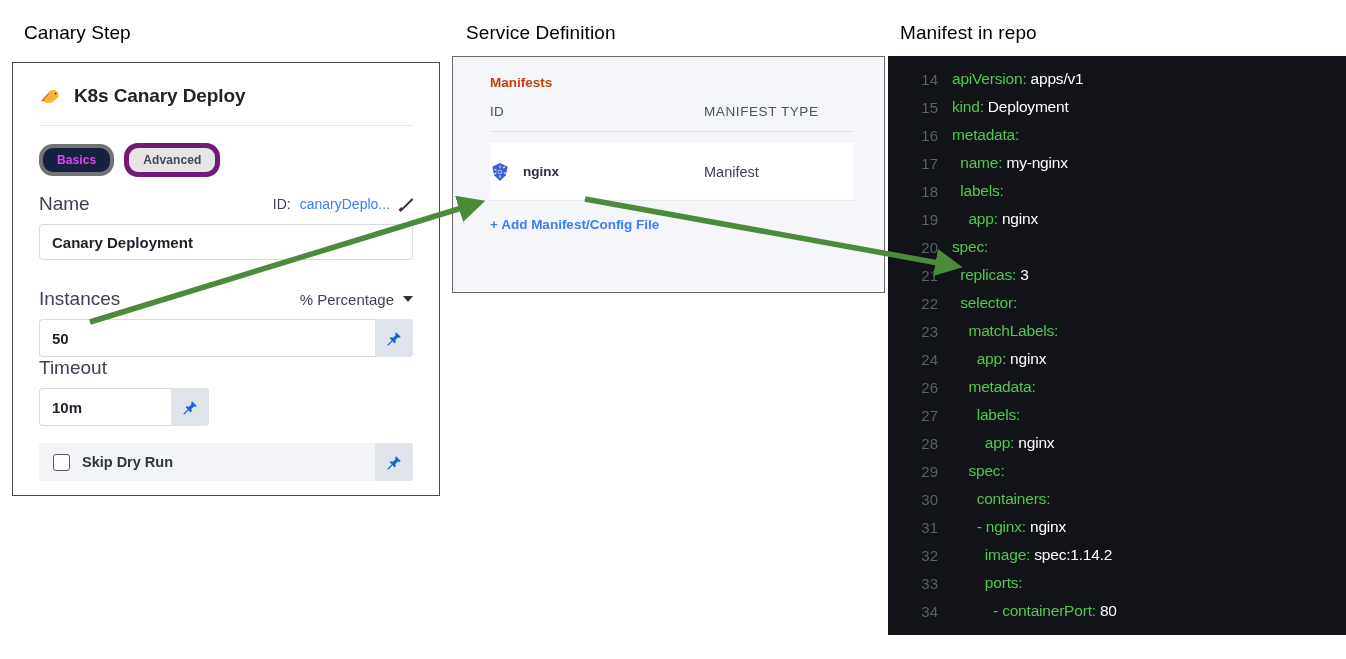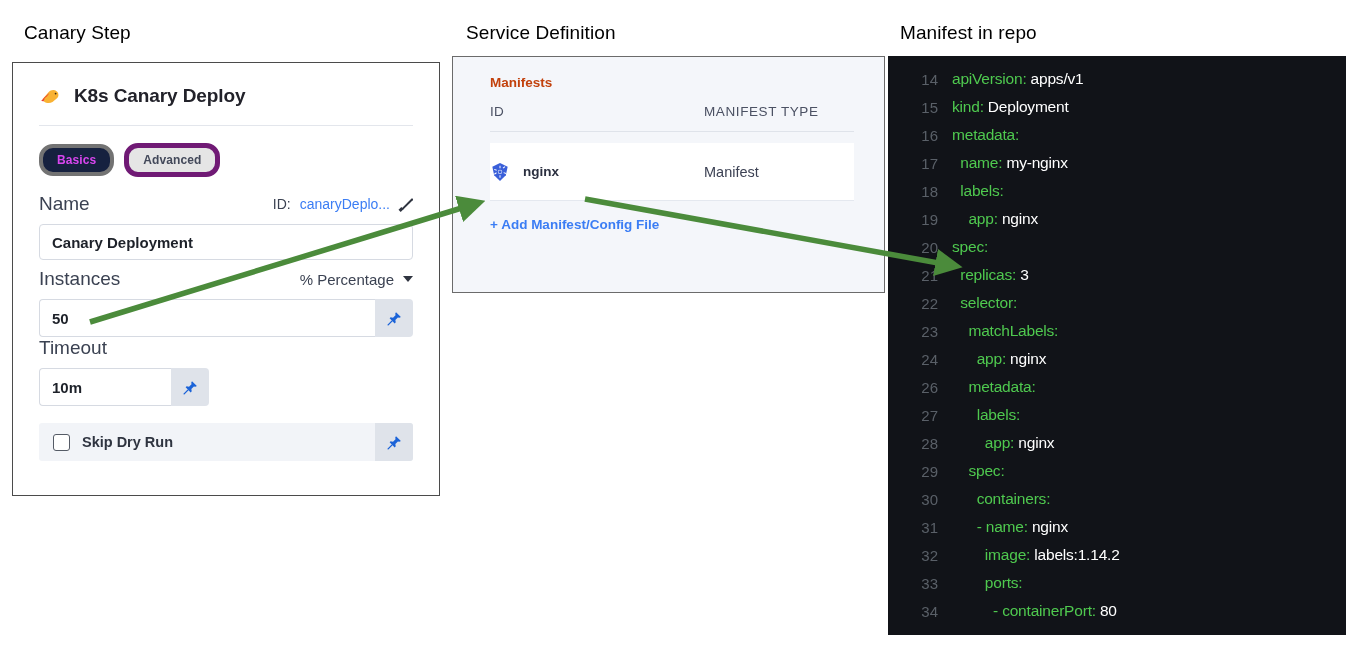--- a/index.html
+++ b/index.html
@@ -171,21 +171,21 @@
         <span>ID:</span>
         <span class="id-val">canaryDeplo...</span>
         <span class="pencil"></span>
       </span>
     </div>
     <div class="input-box">
       <span class="val">Canary Deployment</span>
     </div>
   </div>
 
-  <div class="field-block" style="margin-top:8px;">
+  <div class="field-block" style="margin-top:28px;">
     <div class="row-between">
       <span class="f-label">Instances</span>
       <span class="select-row">
         <span class="sel-val">% Percentage</span>
         <span class="caret"></span>
       </span>
     </div>
     <div class="input-with-pin">
       <div class="txt">
         <span class="val">50</span>
@@ -278,22 +278,22 @@
       <div class="cl"><span class="ln">20</span><span class="ctext"><span></span><span class="k">spec:</span><span class="v"></span></span></div>
       <div class="cl"><span class="ln">21</span><span class="ctext"><span>  </span><span class="k">replicas:</span><span class="v"> 3</span></span></div>
       <div class="cl"><span class="ln">22</span><span class="ctext"><span>  </span><span class="k">selector:</span><span class="v"></span></span></div>
       <div class="cl"><span class="ln">23</span><span class="ctext"><span>    </span><span class="k">matchLabels:</span><span class="v"></span></span></div>
       <div class="cl"><span class="ln">24</span><span class="ctext"><span>      </span><span class="k">app:</span><span class="v"> nginx</span></span></div>
       <div class="cl"><span class="ln">26</span><span class="ctext"><span>    </span><span class="k">metadata:</span><span class="v"></span></span></div>
       <div class="cl"><span class="ln">27</span><span class="ctext"><span>      </span><span class="k">labels:</span><span class="v"></span></span></div>
       <div class="cl"><span class="ln">28</span><span class="ctext"><span>        </span><span class="k">app:</span><span class="v"> nginx</span></span></div>
       <div class="cl"><span class="ln">29</span><span class="ctext"><span>    </span><span class="k">spec:</span><span class="v"></span></span></div>
       <div class="cl"><span class="ln">30</span><span class="ctext"><span>      </span><span class="k">containers:</span><span class="v"></span></span></div>
-      <div class="cl"><span class="ln">31</span><span class="ctext"><span>      </span><span class="k">- name:</span><span class="v"> nginx</span></span></div>
-      <div class="cl"><span class="ln">32</span><span class="ctext"><span>        </span><span class="k">image:</span><span class="v"> labels:1.14.2</span></span></div>
+      <div class="cl"><span class="ln">31</span><span class="ctext"><span>      </span><span class="k">- nginx:</span><span class="v"> nginx</span></span></div>
+      <div class="cl"><span class="ln">32</span><span class="ctext"><span>        </span><span class="k">image:</span><span class="v"> spec:1.14.2</span></span></div>
       <div class="cl"><span class="ln">33</span><span class="ctext"><span>        </span><span class="k">ports:</span><span class="v"></span></span></div>
       <div class="cl"><span class="ln">34</span><span class="ctext"><span>          </span><span class="k">- containerPort:</span><span class="v"> 80</span></span></div>
     </div>
 </div>
 
 <svg id="arrows">
   <defs>
     <marker id="ah" markerWidth="5" markerHeight="5" refX="3.6" refY="2.5" orient="auto">
       <path d="M0,0 L5,2.5 L0,5 Z" fill="#4b8b3b"></path>
     </marker>

